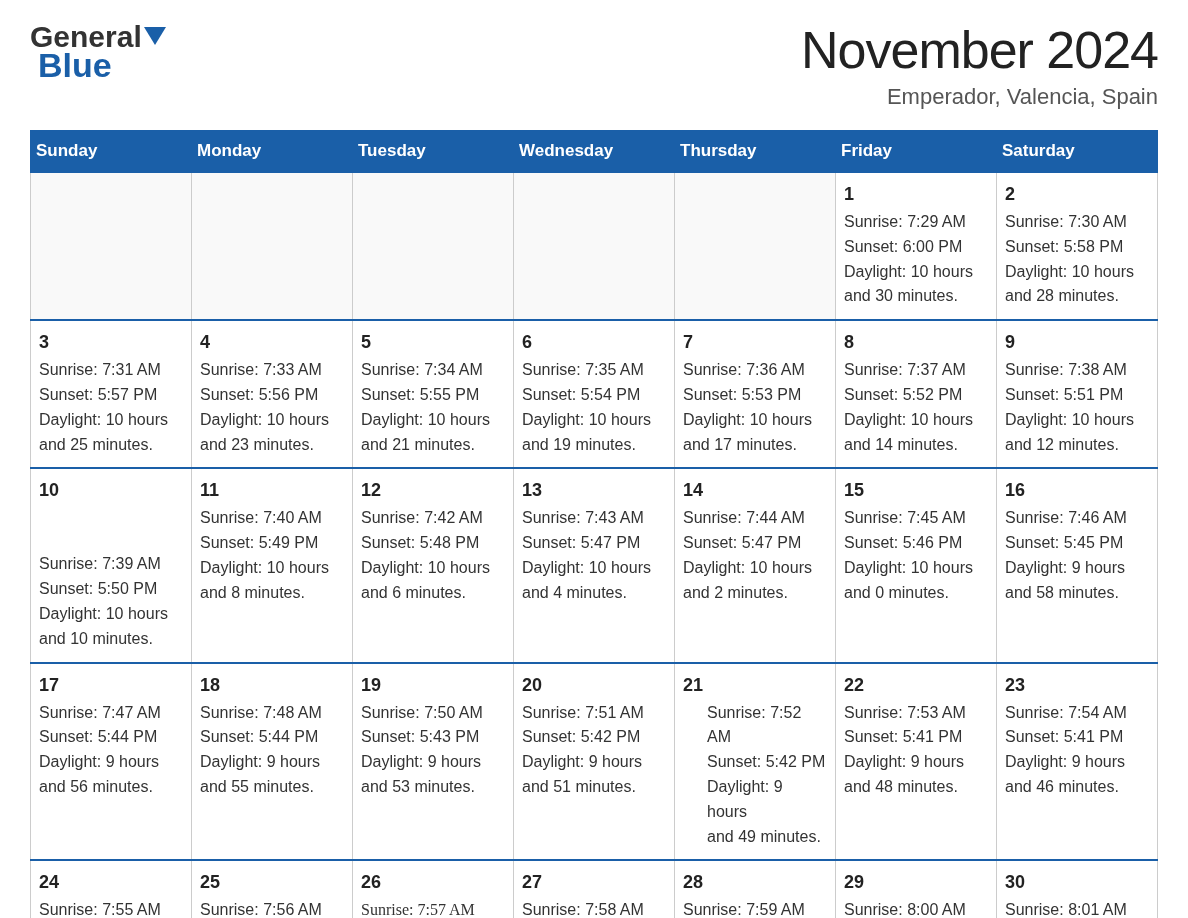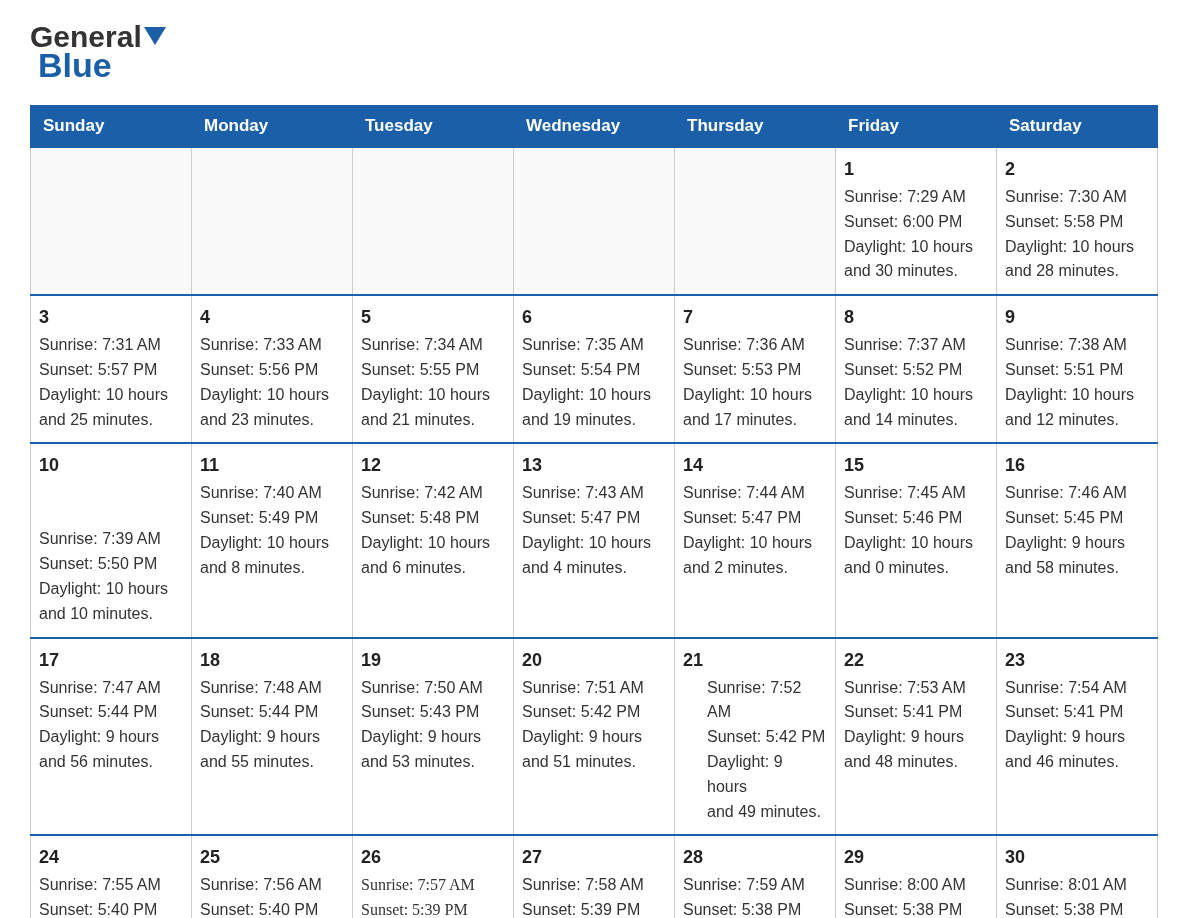--- a/index.html
+++ b/index.html
@@ -34,21 +34,21 @@
     .calendar {
       width: 100%;
       border-collapse: collapse;
       border: 1px solid #aaa;
     }
     .calendar th {
       background: #1a5fa8;
       color: #fff;
       font-size: 17px;
       font-weight: bold;
-      padding: 10px 12px;
+      padding: 10px 5px;
       text-align: left;
       border: 1px solid #1a5fa8;
     }
     .calendar td {
       vertical-align: top;
       padding: 8px 8px 10px 8px;
       border: 1px solid #ccc;
       width: 14.28%;
       min-height: 100px;
       font-size: 12.5px;
@@ -105,20 +105,24 @@
       <span style="display:inline-block; margin-left:2px; margin-top:6px;">
         <svg width="22" height="22" viewBox="0 0 22 22">
           <polygon points="0,0 22,0 11,18" fill="#1a5fa8"></polygon>
         </svg>
       </span>
     </div>
     <div style="display:flex; align-items:center; margin-top:-4px; margin-left:4px;">
       <span class="logo-blue">Blue</span>
     </div>
   </div>
+  <div class="title-area">
+    <div class="month-title">November 2024</div>
+    <div class="location-title">Emperador, Valencia, Spain</div>
+  </div>
 </div>
 
 <table class="calendar">
   <thead>
     <tr>
     <th>Sunday</th>
         <th>Monday</th>
         <th>Tuesday</th>
         <th>Wednesday</th>
         <th>Thursday</th>

